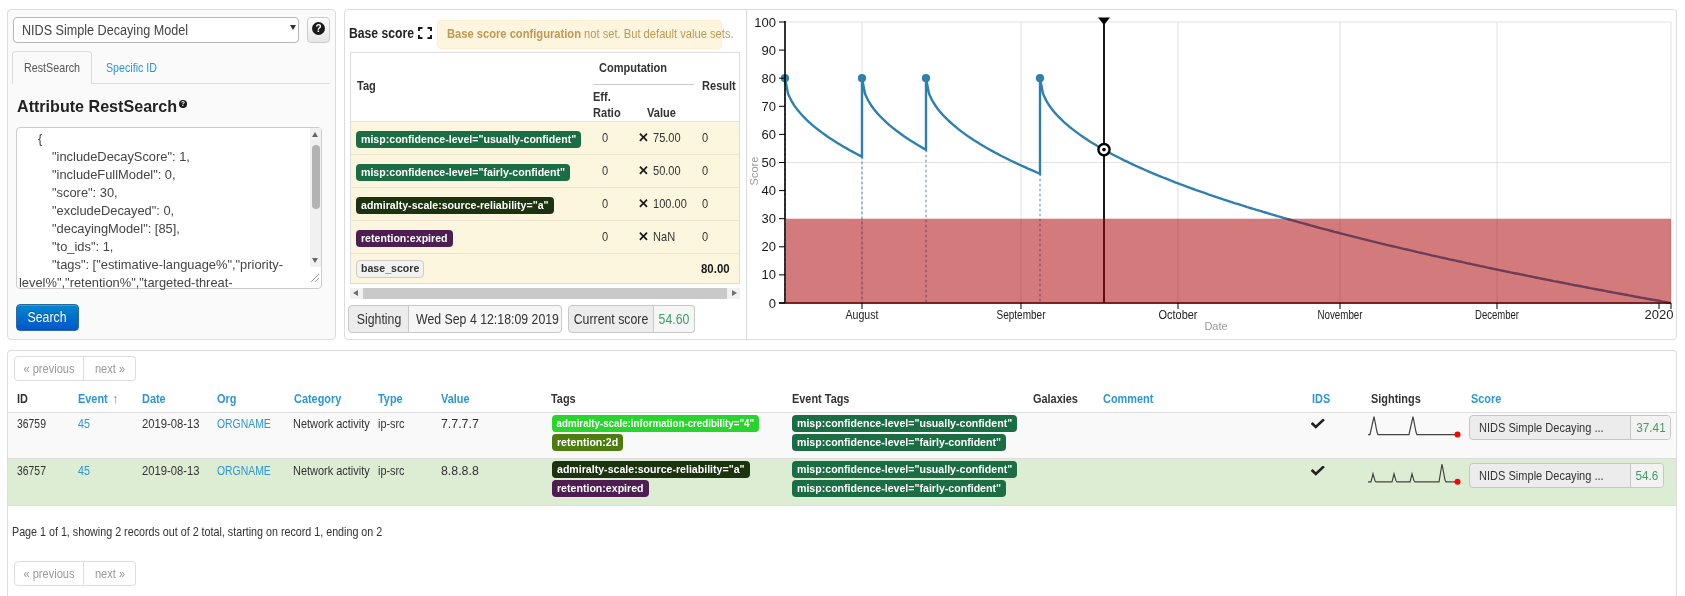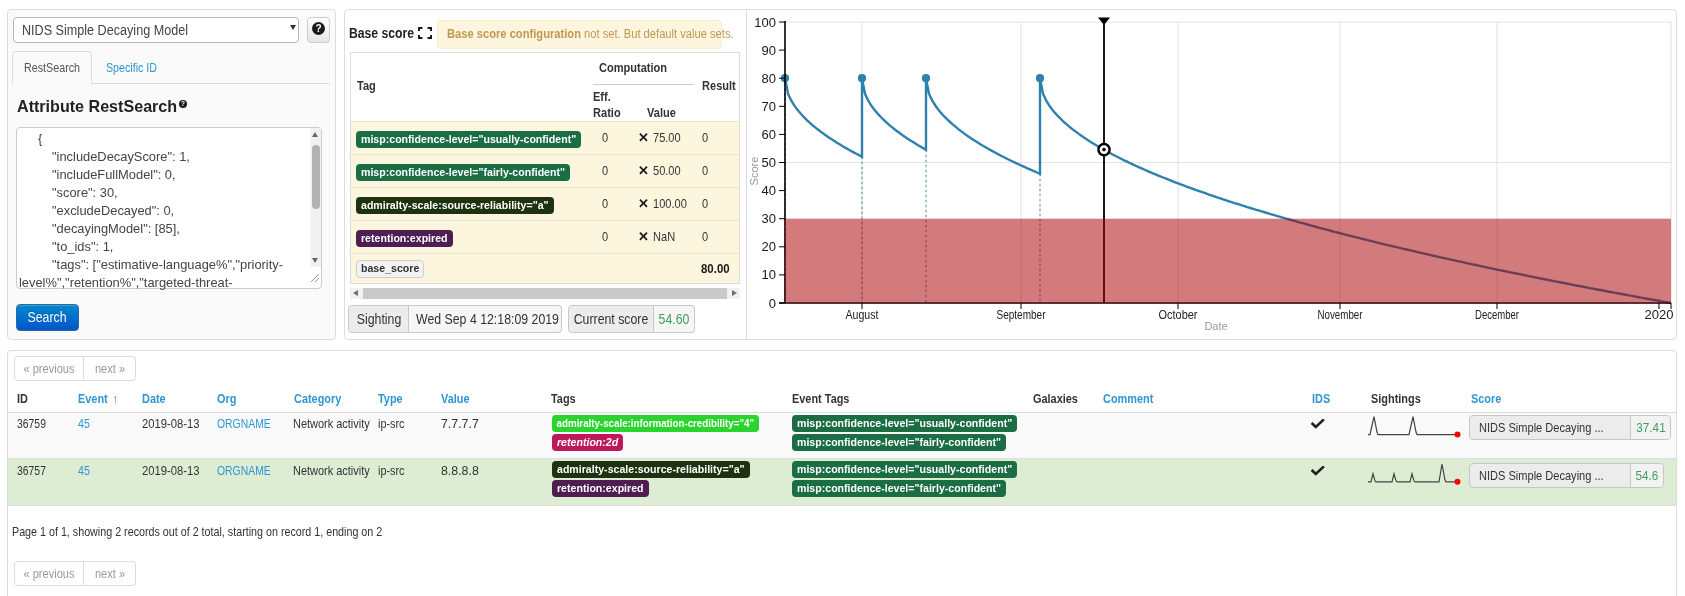--- a/index.html
+++ b/index.html
@@ -183,21 +183,21 @@
 <div class="abs" style="left:8px;top:458px;width:1668px;height:47px;background:#dcedd3;border-top:1px solid #ddd;"></div>
 <div class="abs" style="left:8px;top:505px;width:1668px;height:1px;background:#ddd;"></div>
 <div class="t" style="left:17px;top:414.2px;font-size:13px;font-weight:normal;color:#333;line-height:20px;transform-origin:0 50%;transform:scaleX(0.8);">36759</div>
 <div class="t" style="left:78px;top:414.2px;font-size:13px;font-weight:normal;color:#2f96d2;line-height:20px;transform-origin:0 50%;transform:scaleX(0.82);">45</div>
 <div class="t" style="left:142px;top:414.2px;font-size:13px;font-weight:normal;color:#333;line-height:20px;transform-origin:0 50%;transform:scaleX(0.866);">2019-08-13</div>
 <div class="t" style="left:217px;top:414.2px;font-size:13px;font-weight:normal;color:#2f96d2;line-height:20px;transform-origin:0 50%;transform:scaleX(0.8);">ORGNAME</div>
 <div class="t" style="left:293px;top:414.2px;font-size:13px;font-weight:normal;color:#333;line-height:20px;transform-origin:0 50%;transform:scaleX(0.843);">Network activity</div>
 <div class="t" style="left:378px;top:414.2px;font-size:13px;font-weight:normal;color:#333;line-height:20px;transform-origin:0 50%;transform:scaleX(0.835);">ip-src</div>
 <div class="t" style="left:441px;top:414.2px;font-size:13px;font-weight:normal;color:#333;line-height:20px;transform-origin:0 50%;transform:scaleX(0.95);">7.7.7.7</div>
 <div class="tag" style="left:552px;top:415.2px;background:#2bd32f;transform-origin:0 0;transform:scaleX(0.92);">admiralty-scale:information-credibility="4"</div>
-<div class="tag" style="left:552px;top:434.0px;background:#be185d;font-style:italic;">retention:2d</div>
+<div class="tag" style="left:552px;top:434.0px;background:#4d7c0f;">retention:2d</div>
 <div class="tag" style="left:792px;top:415.2px;background:#1b6d43;">misp:confidence-level="usually-confident"</div>
 <div class="tag" style="left:792px;top:434.0px;background:#1b6d43;">misp:confidence-level="fairly-confident"</div>
 <svg class="abs" style="left:1311px;top:419px;" width="14" height="10" viewBox="0 0 14 10">
     <path d="M1.5,4.8 L4.8,8 L12,1.2" stroke="#222" stroke-width="2.6" fill="none" stroke-linecap="square"></path>
   </svg>
 <div class="abs" style="left:1469px;top:415.4px;width:202px;height:25px;border:1px solid #c6c6c6;border-radius:4px;background:#ececec;overflow:hidden;">
     <div class="abs" style="left:160px;top:0;width:1px;height:25px;background:#c6c6c6;"></div>
     <div class="abs" style="left:161px;top:0;width:41px;height:25px;background:#f2f2f2;"></div>
   </div>
 <div class="t" style="left:1479px;top:418.1px;font-size:13px;font-weight:normal;color:#333;line-height:20px;transform-origin:0 50%;transform:scaleX(0.85);">NIDS Simple Decaying ...</div>

